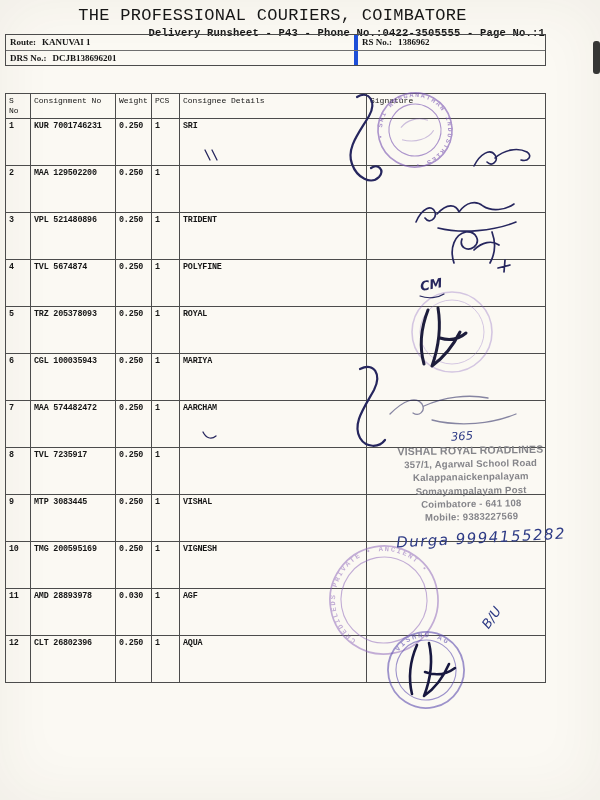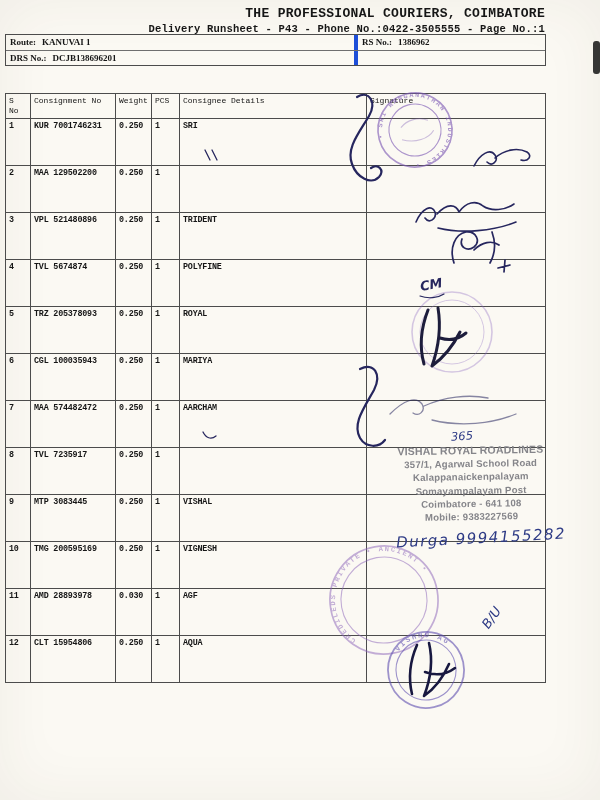--- a/index.html
+++ b/index.html
@@ -4,21 +4,21 @@
 <style>
   html,body{margin:0;padding:0;}
   body{
     width:600px;height:800px;position:relative;overflow:hidden;
     background:#fbf9f3;
     font-family:"Liberation Mono","DejaVu Sans Mono",monospace;
     color:#161616;
     box-shadow:inset 0 0 60px rgba(60,50,30,.06);
   }
   .doc-head{width:545px;}
-  .doc-title{padding-top:6px;text-align:right;font-size:13px;font-weight:700;letter-spacing:.3px;}
+  .doc-title{padding-top:6px;text-align:center;font-size:17px;font-weight:400;letter-spacing:.3px;}
   .doc-subtitle{text-align:right;font-size:10.5px;font-weight:700;margin-top:2px;letter-spacing:.2px;}
 
   .infobox{position:absolute;left:5px;top:34px;width:539px;border:1px solid #4c4c4c;font-size:9px;font-weight:700;background:transparent;font-family:Liberation Serif, serif;}
   .inforow{display:grid;grid-template-columns:348px 1fr;}
   .inforow:not(:last-child){border-bottom:1px solid #6f6f6f;}
   .icell{padding:1px 4px;height:12.5px;line-height:12px;white-space:nowrap;overflow:hidden;}
   .icell.right{border-left:4px solid #1d4ed8;}
   .val{margin-left:6px;}
 
   table.runsheet{position:absolute;left:5px;top:93px;width:540px;border-collapse:collapse;table-layout:fixed;}
@@ -170,21 +170,21 @@
     <tr>
         <td>11</td>
         <td>AMD 28893978</td>
         <td>0.030</td>
         <td>1</td>
         <td>AGF</td>
         <td></td>
       </tr>
     <tr>
         <td>12</td>
-        <td>CLT 15954806</td>
+        <td>CLT 26802396</td>
         <td>0.250</td>
         <td>1</td>
         <td>AQUA</td>
         <td></td>
       </tr>
   </tbody>
 </table>
 
 <svg class="overlay" width="600" height="800" viewBox="0 0 600 800">
   <defs>

